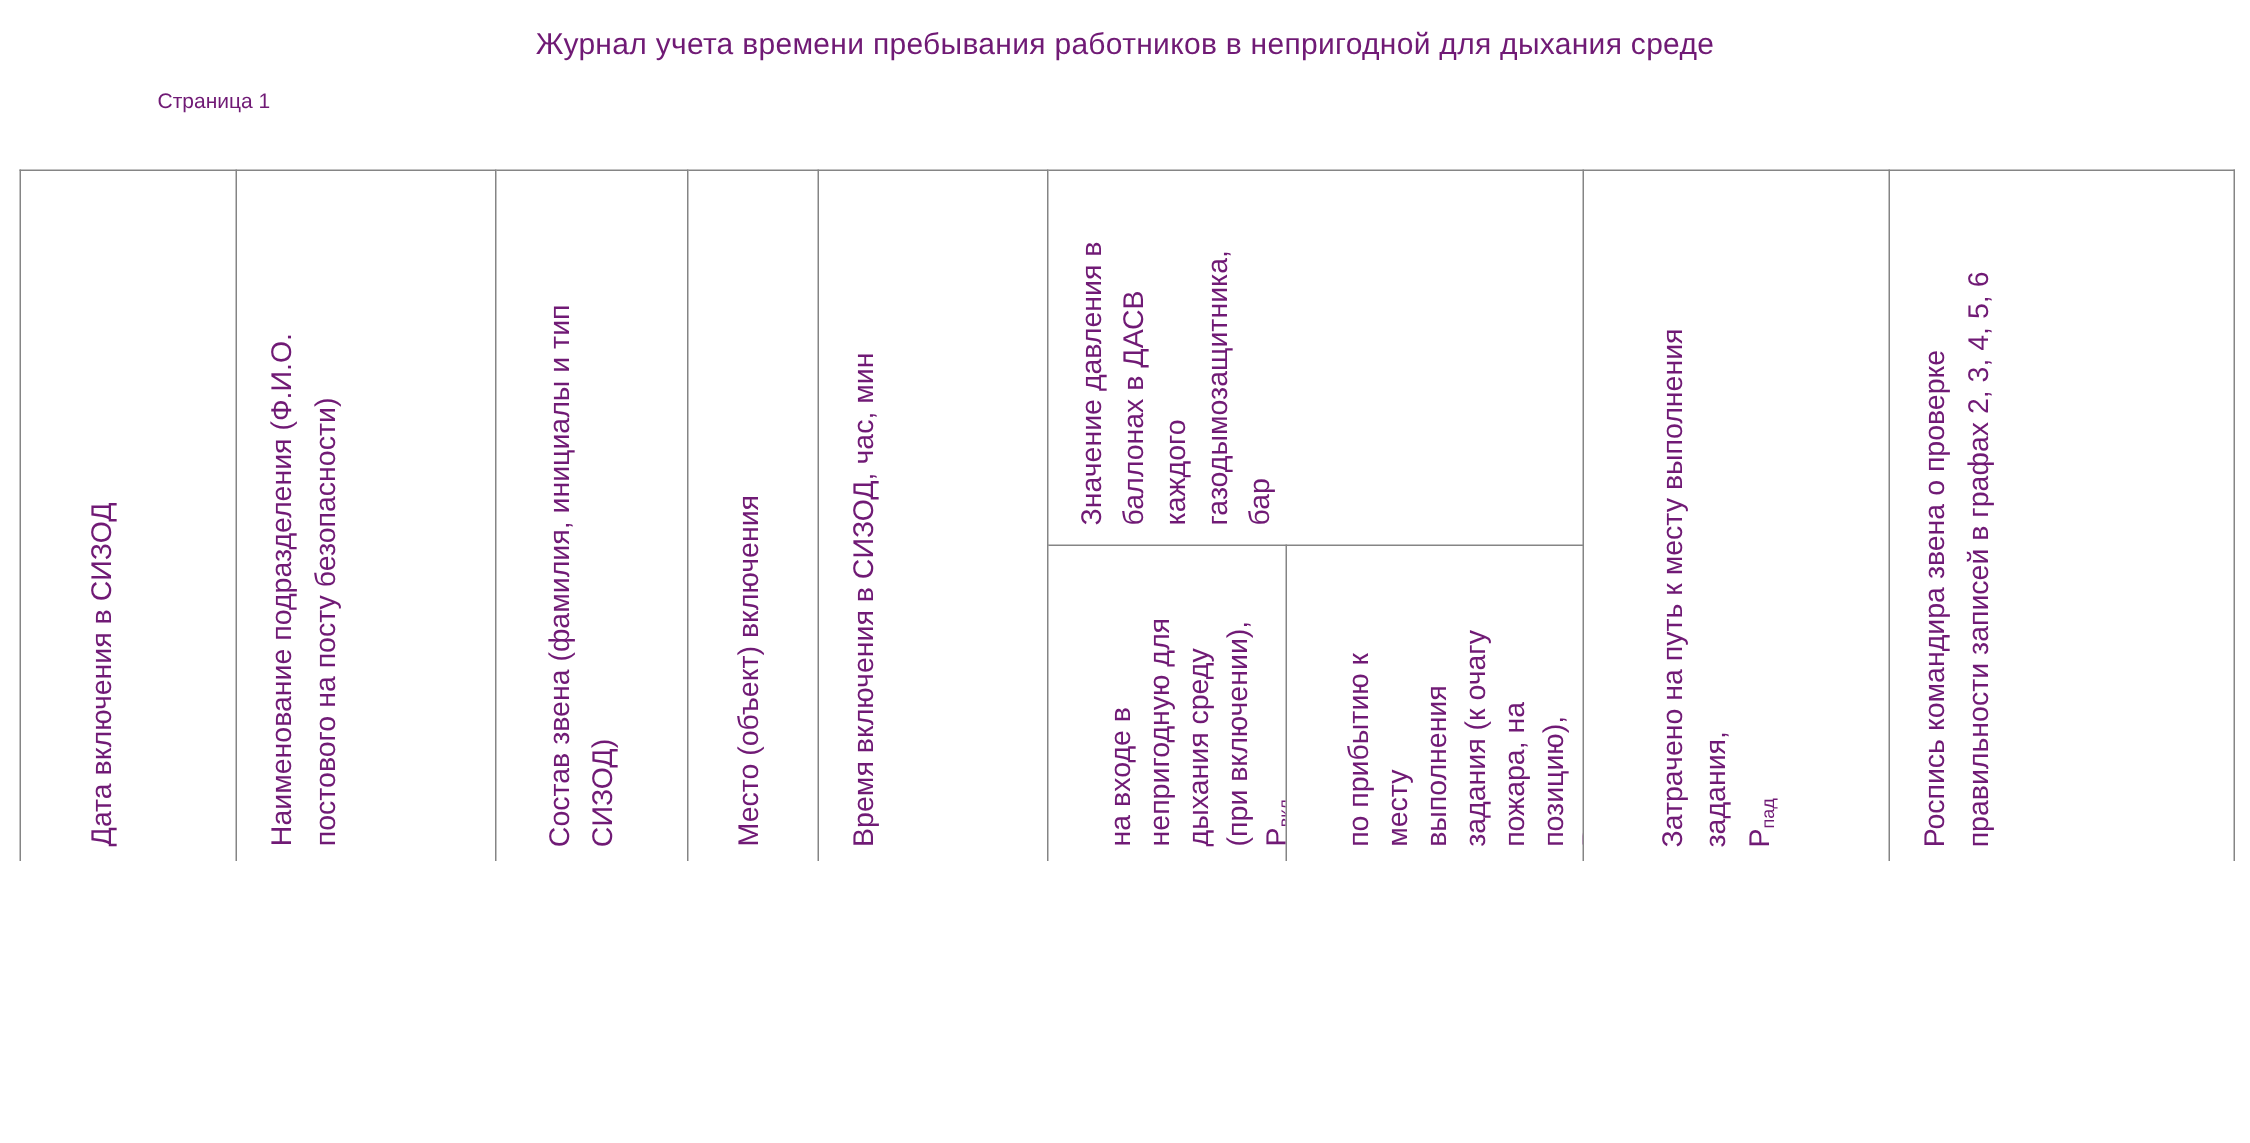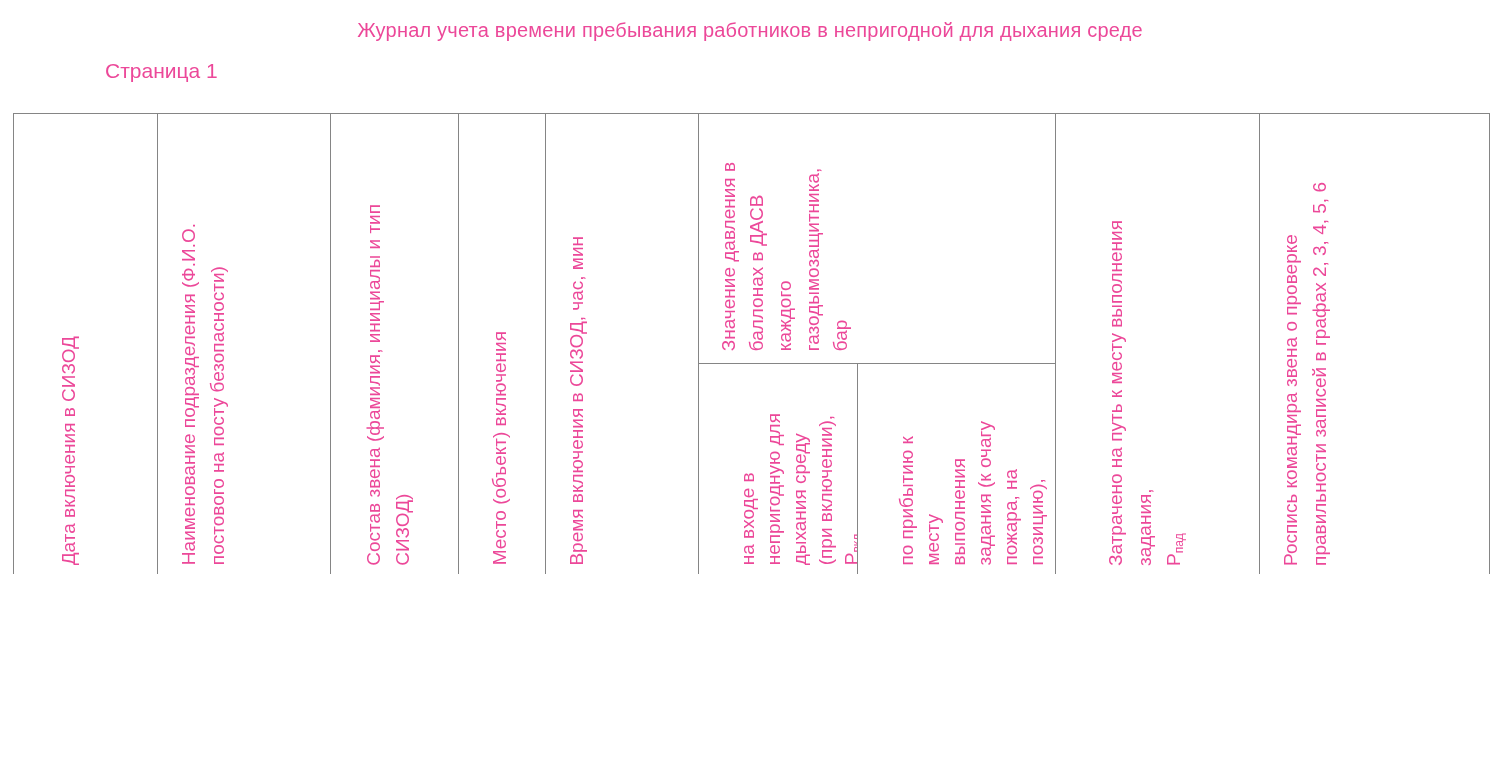--- a/index.html
+++ b/index.html
@@ -1,37 +1,37 @@
 <!DOCTYPE html>
 <html><head>
 <meta charset="utf-8">
 <style>
   html, body { margin: 0; padding: 0; background: #ffffff; }
   .page {
     position: relative;
     width: 1500px;
     height: 574px;
     background: #ffffff;
-    color: #ec4899;
+    color: #701a75;
     font-family: "Liberation Sans", "DejaVu Sans", sans-serif;
     overflow: hidden;
   }
   .doc-title {
     position: absolute;
     top: 19px; left: 0;
     width: 100%;
     text-align: center;
     font-size: 20px;
     letter-spacing: 0.2px;
     white-space: nowrap;
   }
   .page-label {
     position: absolute;
     top: 59px; left: 105px;
-    font-size: 21px;
+    font-size: 14px;
   }
   table.journal {
     position: absolute;
     top: 113px; left: 13px;
     width: 1476px;
     border-collapse: collapse;
     table-layout: fixed;
   }
   .journal td {
     border: 1px solid #858585;

